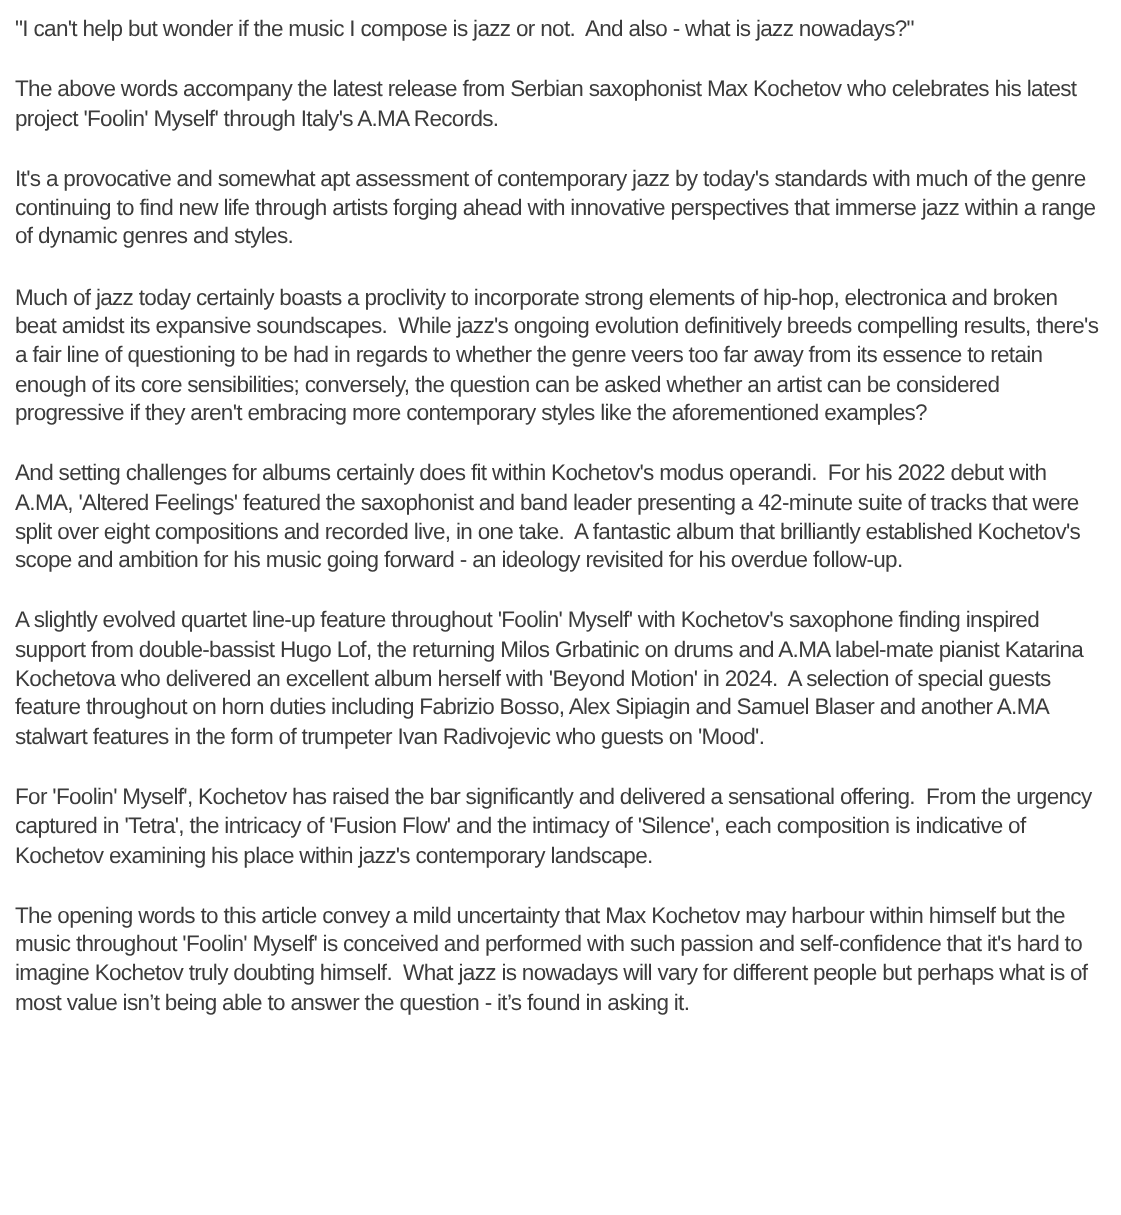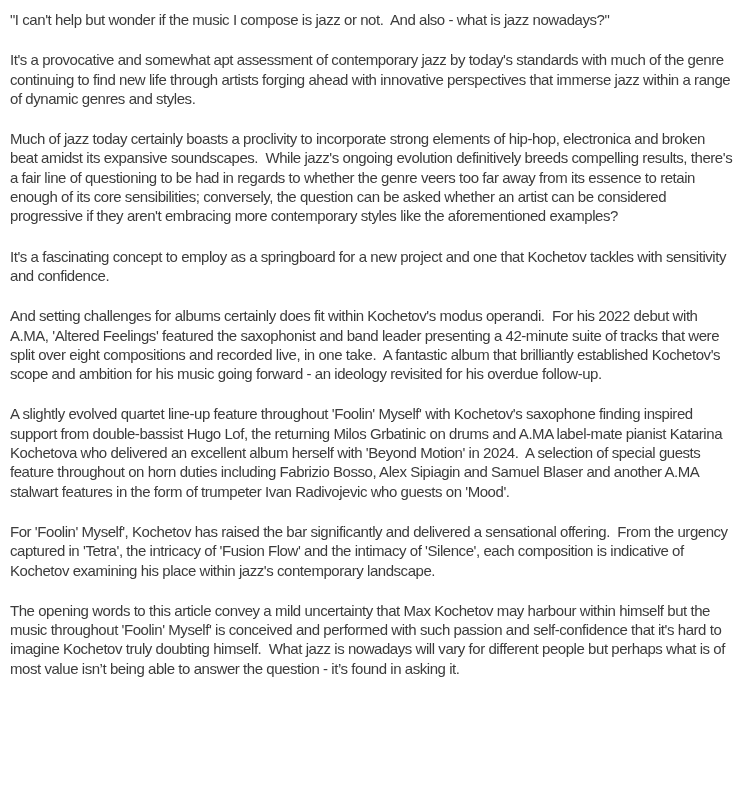--- a/index.html
+++ b/index.html
@@ -31,21 +31,21 @@
   .article p:last-child {
     margin-bottom: 16px;
   }
 </style>
 </head>
 <body>
 
 <div class="page">
   <div class="article">
     <p>"I can't help but wonder if the music I compose is jazz or not.  And also - what is jazz nowadays?"</p>
+    <p>The above words accompany the latest release from Serbian saxophonist Max Kochetov who celebrates his latest project 'Foolin' Myself' through Italy's A.MA Records.</p>
     <p>It's a provocative and somewhat apt assessment of contemporary jazz by today's standards with much of the genre continuing to find new life through artists forging ahead with innovative perspectives that immerse jazz within a range of dynamic genres and styles.</p>
     <p>Much of jazz today certainly boasts a proclivity to incorporate strong elements of hip-hop, electronica and broken beat amidst its expansive soundscapes.  While jazz's ongoing evolution definitively breeds compelling results, there's a fair line of questioning to be had in regards to whether the genre veers too far away from its essence to retain enough of its core sensibilities; conversely, the question can be asked whether an artist can be considered progressive if they aren't embracing more contemporary styles like the aforementioned examples?</p>
-    <p>It's a fascinating concept to employ as a springboard for a new project and one that Kochetov tackles with sensitivity and confidence.</p>
     <p>And setting challenges for albums certainly does fit within Kochetov's modus operandi.  For his 2022 debut with A.MA, 'Altered Feelings' featured the saxophonist and band leader presenting a 42-minute suite of tracks that were split over eight compositions and recorded live, in one take.  A fantastic album that brilliantly established Kochetov's scope and ambition for his music going forward - an ideology revisited for his overdue follow-up.</p>
     <p>A slightly evolved quartet line-up feature throughout 'Foolin' Myself' with Kochetov's saxophone finding inspired support from double-bassist Hugo Lof, the returning Milos Grbatinic on drums and A.MA label-mate pianist Katarina Kochetova who delivered an excellent album herself with 'Beyond Motion' in 2024.  A selection of special guests feature throughout on horn duties including Fabrizio Bosso, Alex Sipiagin and Samuel Blaser and another A.MA stalwart features in the form of trumpeter Ivan Radivojevic who guests on 'Mood'.</p>
     <p>For 'Foolin' Myself', Kochetov has raised the bar significantly and delivered a sensational offering.  From the urgency captured in 'Tetra', the intricacy of 'Fusion Flow' and the intimacy of 'Silence', each composition is indicative of Kochetov examining his place within jazz's contemporary landscape.</p>
     <p>The opening words to this article convey a mild uncertainty that Max Kochetov may harbour within himself but the music throughout 'Foolin' Myself' is conceived and performed with such passion and self-confidence that it's hard to imagine Kochetov truly doubting himself.  What jazz is nowadays will vary for different people but perhaps what is of most value isn’t being able to answer the question - it’s found in asking it.</p>
   </div>
 </div>
 
 </body></html>

